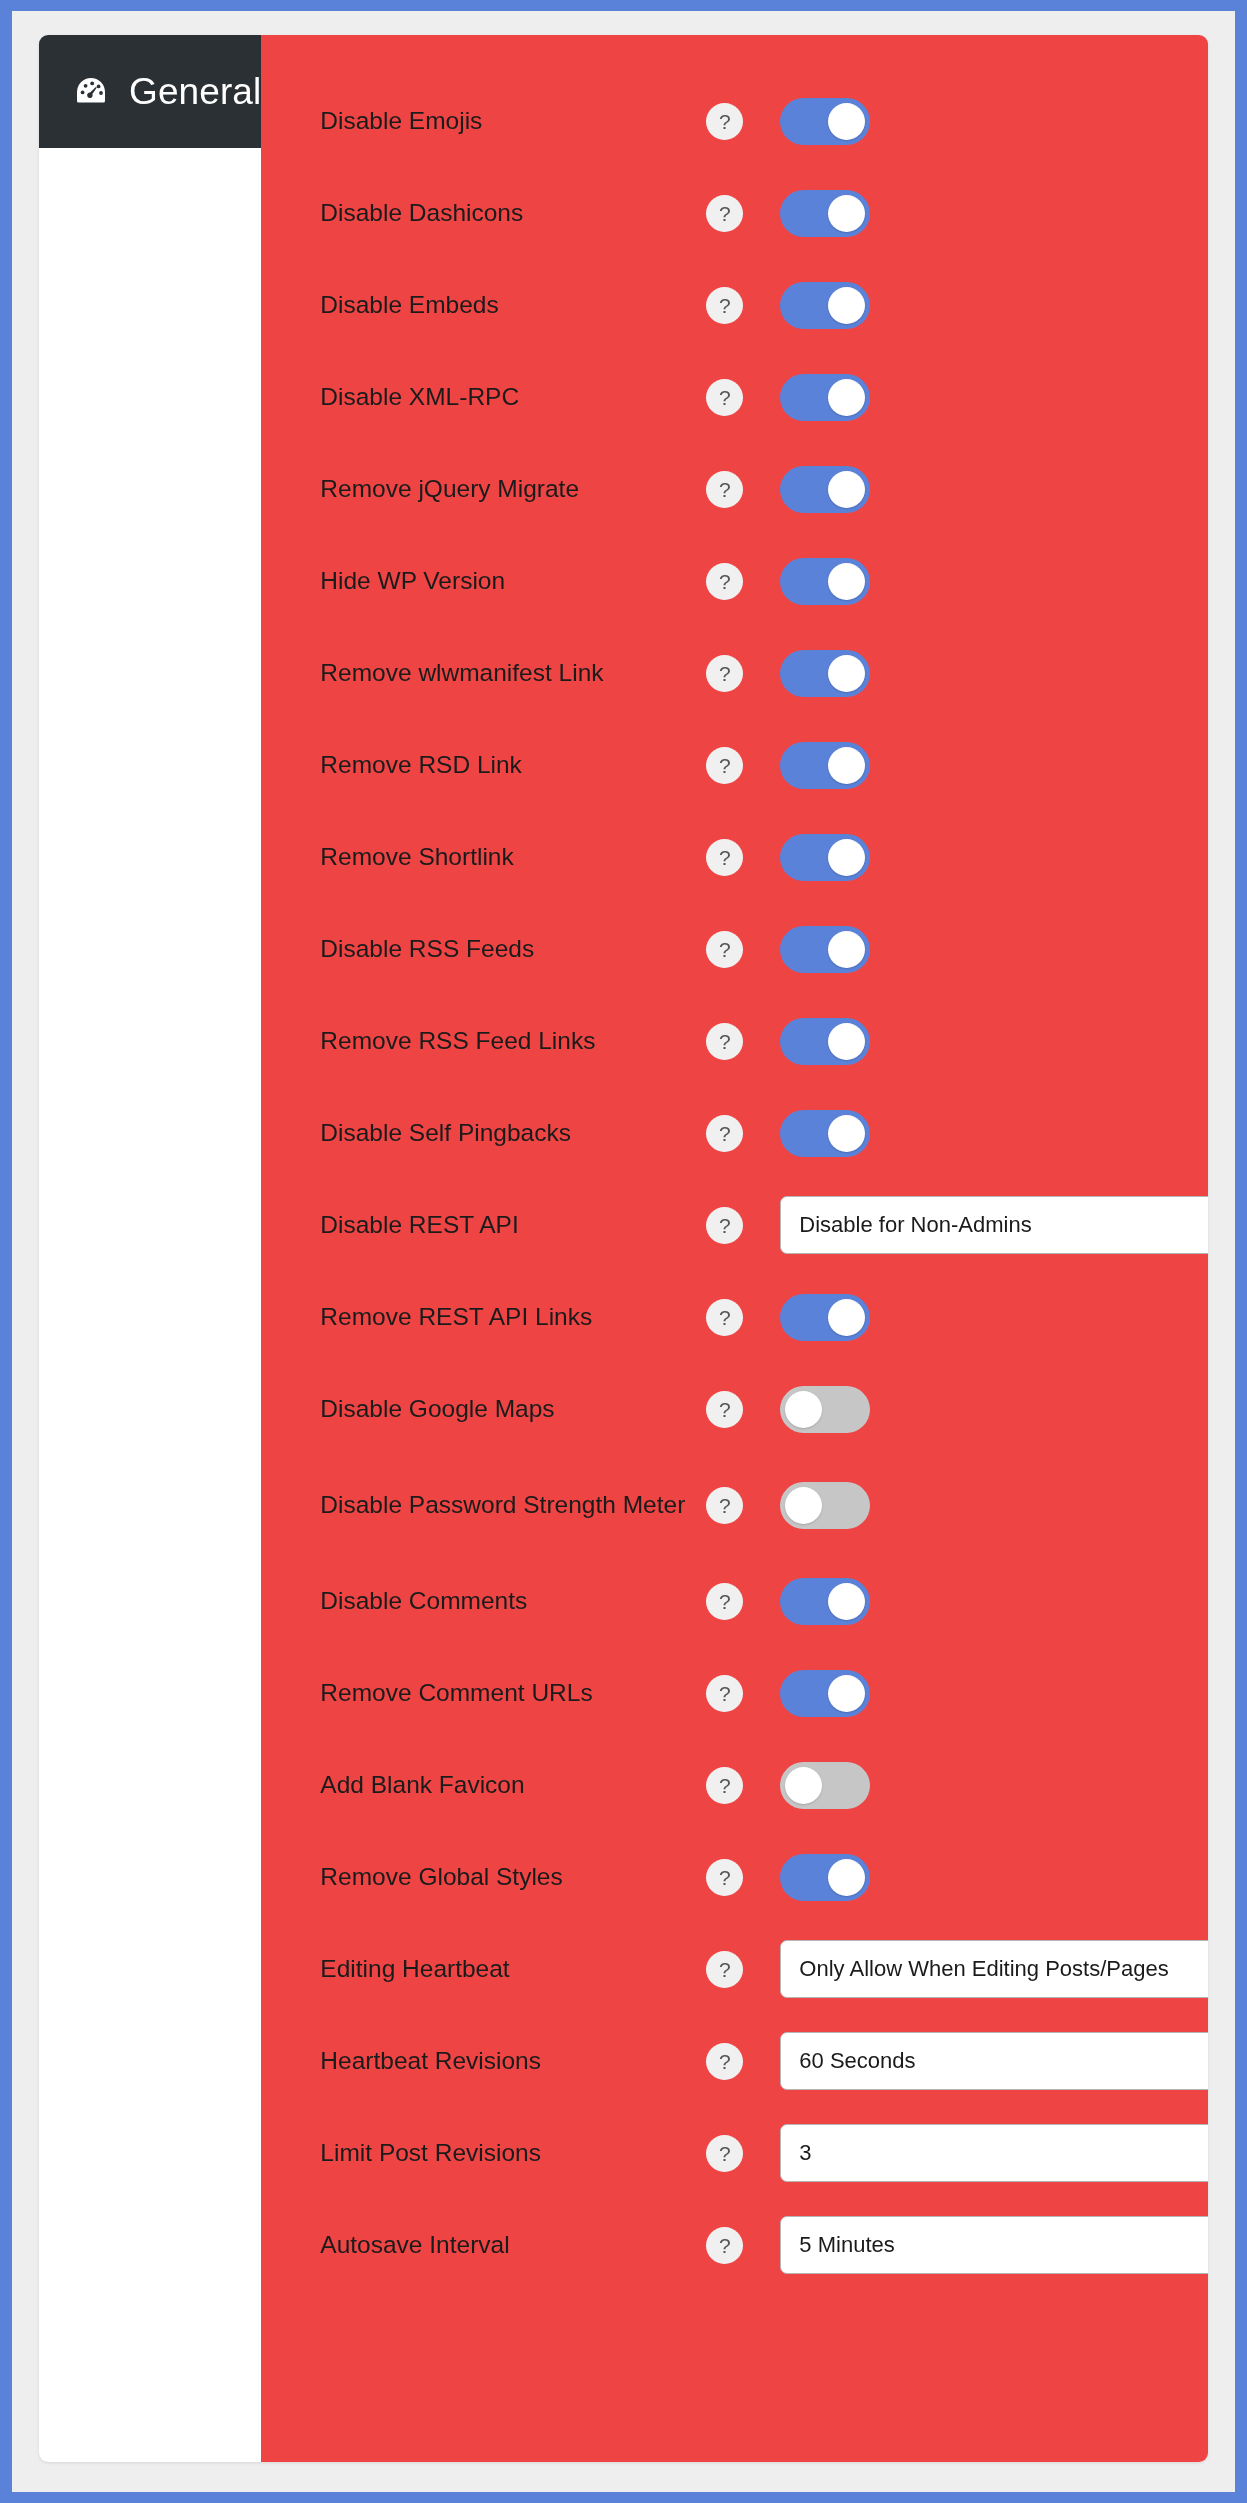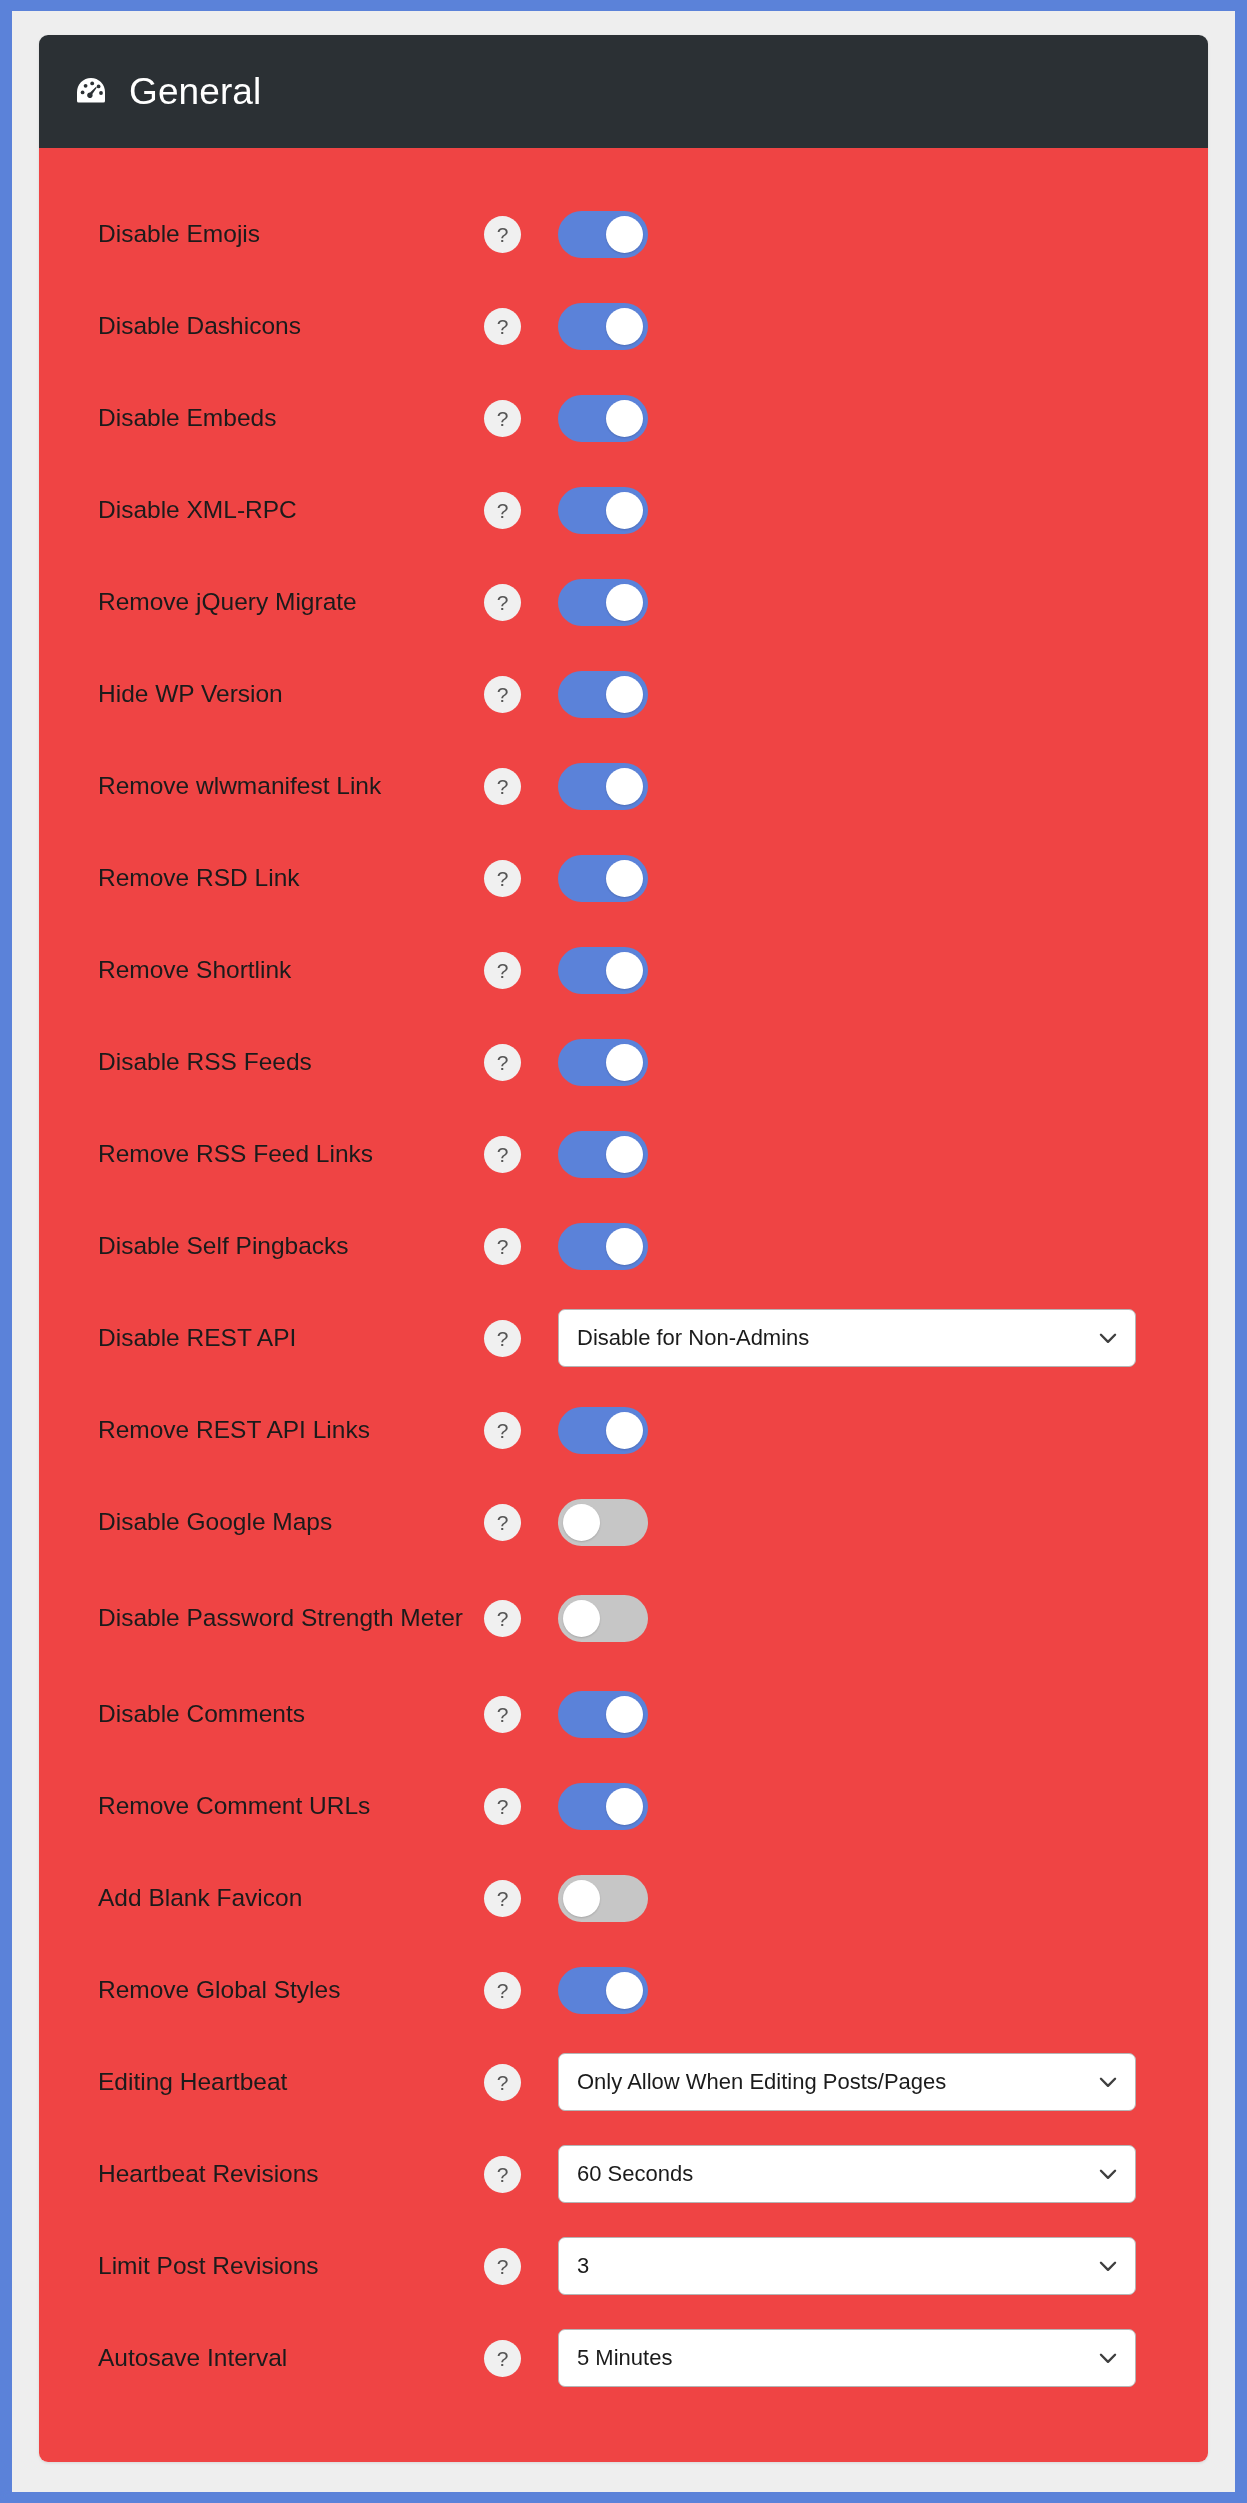--- a/index.html
+++ b/index.html
@@ -30,21 +30,21 @@
 
   
   #settings-card {
     width: 100%;
     height: 100%;
     background: #ffffff;
     border-radius: 9px;
     box-shadow: 0 1px 3px rgba(0,0,0,0.10);
     overflow: hidden;
     display: flex;
-    flex-direction: column;
+    flex-direction: row;
   }
 
   
   #card-header {
     background: #2b3034;
     height: 113px;
     flex: 0 0 113px;
     display: flex;
     align-items: center;
     padding-left: 34px;

